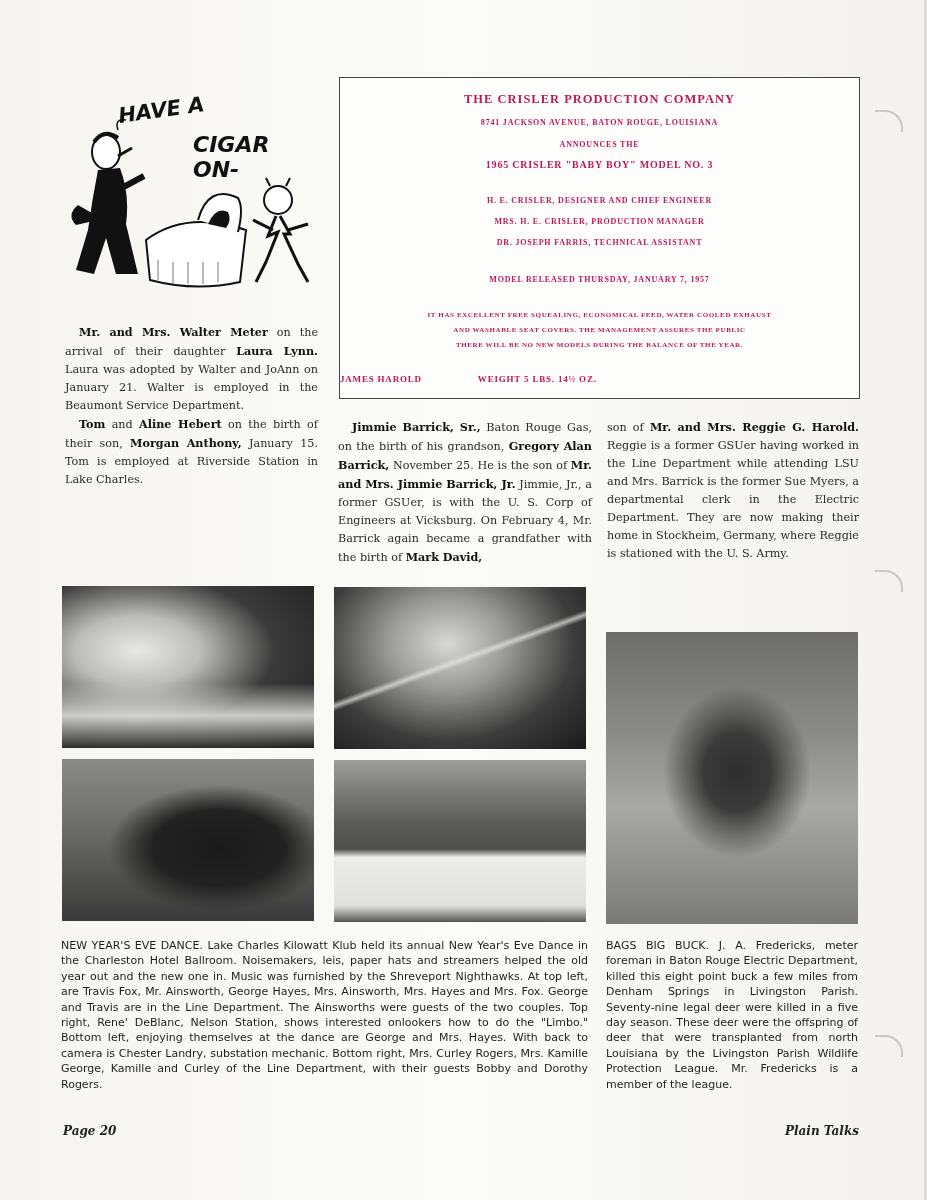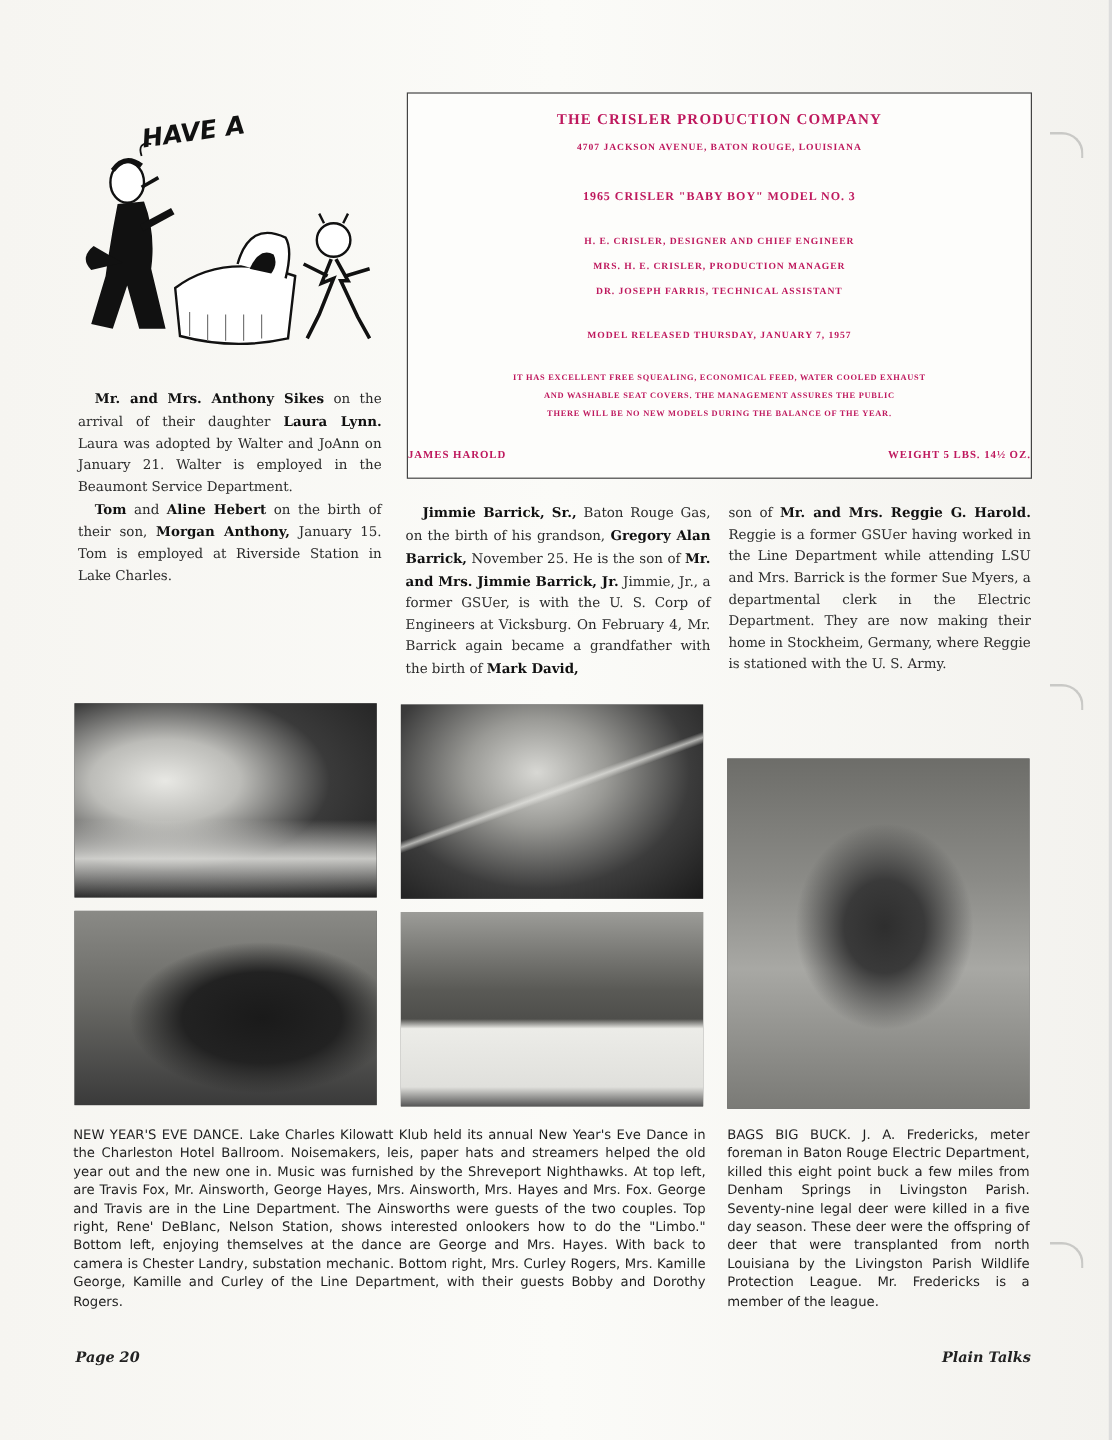--- a/index.html
+++ b/index.html
@@ -10,21 +10,21 @@
   .cartoon { position:absolute; left:58px; top:90px; width:265px; height:215px; }
   .cartoon .headline1 { position:absolute; left:60px; top:8px; font-family:"DejaVu Sans", sans-serif; font-weight:bold; font-style:italic; font-size:21px; transform:rotate(-8deg); color:#111; }
   .cartoon .headline2 { position:absolute; left:135px; top:42px; font-family:"DejaVu Sans", sans-serif; font-weight:bold; font-style:italic; font-size:22px; color:#111; }
   
   .announce { position:absolute; left:339px; top:50px; width:519px; height:320px; border:1.5px solid #444; background:#fdfdfb; font-family:Liberation Serif, serif; text-align:center; color:#be185d;margin-top:27px; }
   .announce .l { position:absolute; left:0; right:0; letter-spacing:0.8px; font-weight:bold; }
   .announce .title { top:14px; font-size:12.5px; letter-spacing:1px; }
   .announce .sc { font-size:8px; }
   .announce .mid { font-size:10px; }
   .announce .sm { font-size:7px; letter-spacing:0.6px; }
-  .announce .foot { top:296px; font-size:9px; display:flex; justify-content:space-between; gap:56px; }
+  .announce .foot { top:296px; font-size:9px; display:flex; justify-content:flex-start; gap:56px; }
   .caption-crisler { position:absolute; left:360px; top:384px; font-family:"DejaVu Sans", sans-serif; font-size:12.3px; color:#222; letter-spacing:0.1px; }
   
   .col { position:absolute; font-size:11.2px; line-height:18px; text-align:justify; color:#2a2a2a; }
   .col p { margin:0; text-indent:14px; }
   .col b { font-weight:bold; color:#111; }
   .col1 { left:65px; top:323px; width:253px; }
   .col2 { left:338px; top:418px; width:254px; }
   .col3 { left:607px; top:418px; width:252px; }
   
   .photo { position:absolute; background:#555; overflow:hidden; }
@@ -46,20 +46,21 @@
 <body>
 
 <div class="page">
 
   <div class="hole" style="top:110px"></div>
   <div class="hole" style="top:570px"></div>
   <div class="hole" style="top:1035px"></div>
 
   <div class="cartoon">
     <div class="headline1">HAVE A</div>
+    <div class="headline2">CIGAR ON-</div>
     <svg width="265" height="215" viewBox="0 0 265 215" style="position:absolute;left:0;top:0">
 
       <path d="M60 40 q-4 -12 8 -10" stroke="#111" fill="none" stroke-width="1.5"></path>
       <ellipse cx="48" cy="62" rx="14" ry="17" fill="#fff" stroke="#111" stroke-width="2"></ellipse>
       <path d="M36 52 q10 -14 24 -4" stroke="#111" stroke-width="4" fill="none"></path>
       <line x1="60" y1="66" x2="74" y2="58" stroke="#111" stroke-width="3"></line>
       <path d="M40 80 q-6 30 -10 60 l-12 40 l18 4 l12 -36 l10 36 l22 0 l-12 -50 q4 -30 -6 -56 z" fill="#111"></path>
       <path d="M20 115 q-12 10 -2 20 l26 -6 z" fill="#111"></path>
       <path d="M60 100 l26 -14" stroke="#111" stroke-width="6"></path>
 
@@ -70,37 +71,38 @@
 
       <circle cx="220" cy="110" r="14" fill="#fff" stroke="#111" stroke-width="2"></circle>
       <path d="M212 96 l-4 -8 M228 96 l4 -8" stroke="#111" stroke-width="2"></path>
       <path d="M218 126 l-8 20 l10 -4 l-12 30 l-10 20 M222 126 l10 18 l-6 0 l14 30 l10 18" stroke="#111" stroke-width="3" fill="none"></path>
       <path d="M215 140 l-20 -10 M230 140 l20 -6" stroke="#111" stroke-width="3"></path>
     </svg>
   </div>
 
   <div class="announce">
     <div class="l title">THE CRISLER PRODUCTION COMPANY</div>
-    <div class="l sc" style="top:40px">4707 JACKSON AVENUE, BATON ROUGE, LOUISIANA</div>
+    <div class="l sc" style="top:40px">8741 JACKSON AVENUE, BATON ROUGE, LOUISIANA</div>
+    <div class="l sc" style="top:62px">ANNOUNCES THE</div>
     <div class="l mid" style="top:81px">1965 CRISLER "BABY BOY" MODEL NO. 3</div>
     <div class="l sc" style="top:118px">H. E. CRISLER, DESIGNER AND CHIEF ENGINEER</div>
     <div class="l sc" style="top:160px">DR. JOSEPH FARRIS, TECHNICAL ASSISTANT</div>
     <div class="l sc" style="top:139px">MRS. H. E. CRISLER, PRODUCTION MANAGER</div>
     <div class="l sc" style="top:197px">MODEL RELEASED THURSDAY, JANUARY 7, 1957</div>
     <div class="l sm" style="top:233px">IT HAS EXCELLENT FREE SQUEALING, ECONOMICAL FEED, WATER COOLED EXHAUST</div>
     <div class="l sm" style="top:248px">AND WASHABLE SEAT COVERS.  THE MANAGEMENT ASSURES THE PUBLIC</div>
     <div class="l sm" style="top:263px">THERE WILL BE NO NEW MODELS DURING THE BALANCE OF THE YEAR.</div>
     <div class="l foot">
       <span>JAMES HAROLD</span>
       <span>WEIGHT 5 LBS. 14½ OZ.</span>
     </div>
   </div>
 
   <div class="col col1">
-      <p><b>Mr. and Mrs. Anthony Sikes</b><span> on the arrival of their daughter </span><b>Laura Lynn.</b><span> Laura was adopted by Walter and JoAnn on January 21. Walter is employed in the Beaumont Service Department.</span></p>
+      <p><b>Mr. and Mrs. Walter Meter</b><span> on the arrival of their daughter </span><b>Laura Lynn.</b><span> Laura was adopted by Walter and JoAnn on January 21. Walter is employed in the Beaumont Service Department.</span></p>
       <p><b>Tom</b><span> and </span><b>Aline Hebert</b><span> on the birth of their son, </span><b>Morgan Anthony,</b><span> January 15. Tom is employed at Riverside Station in Lake Charles.</span></p>
     </div>
   <div class="col col2">
       <p><b>Jimmie Barrick, Sr.,</b><span> Baton Rouge Gas, on the birth of his grandson, </span><b>Gregory Alan Barrick,</b><span> November 25. He is the son of </span><b>Mr. and Mrs. Jimmie Barrick, Jr.</b><span> Jimmie, Jr., a former GSUer, is with the U. S. Corp of Engineers at Vicksburg. On February 4, Mr. Barrick again became a grandfather with the birth of </span><b>Mark David,</b></p>
     </div>
   <div class="col col3">
       <p style="text-indent: 0px;"><span>son of </span><b>Mr. and Mrs. Reggie G. Harold.</b><span> Reggie is a former GSUer having worked in the Line Department while attending LSU and Mrs. Barrick is the former Sue Myers, a departmental clerk in the Electric Department. They are now making their home in Stockheim, Germany, where Reggie is stationed with the U. S. Army.</span></p>
     </div>
 
   <div class="photo p1" title="Travis Fox, Mr. Ainsworth, George Hayes, Mrs. Ainsworth, Mrs. Hayes and Mrs. Fox at table">

